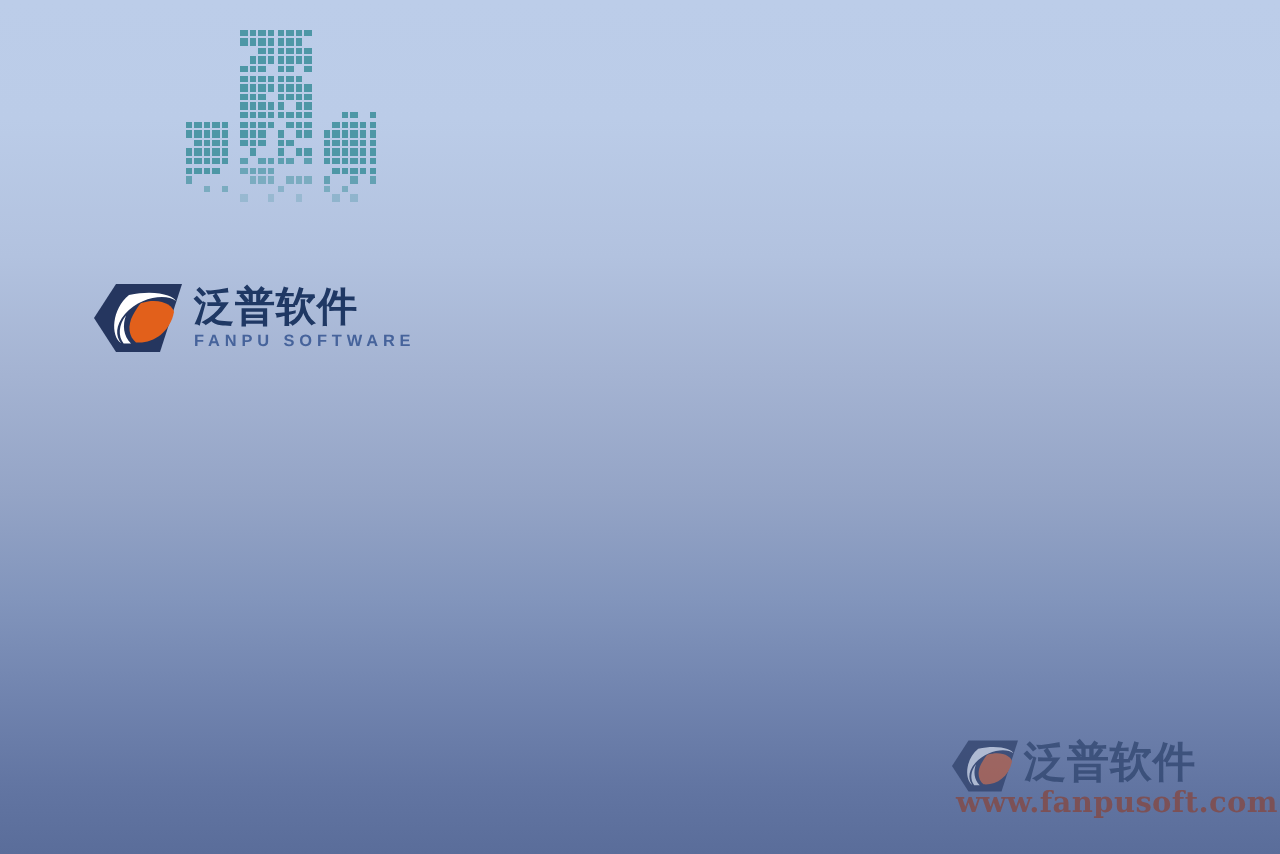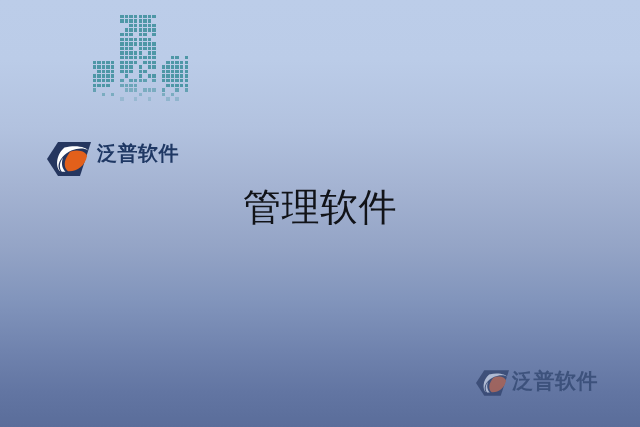--- a/index.html
+++ b/index.html
@@ -335,30 +335,31 @@
 
     <svg id="logo-mark" viewBox="0 0 44 34">
       <path d="M11 0 H44 L33 34 H11 L0 17 Z" fill="#25365f"></path>
       <path d="M17.5 5.5 C31 2.5 40 6 41 8.5 C36 4.5 23 6.5 15.5 15 C10.5 20.8 10.8 26 13.5 29.5 C8.2 26 8.8 12.5 17.5 5.5 Z" fill="#ffffff"></path>
       <path d="M23.5 9.5 C33 6.5 39.5 10.5 40 14 C38 24.5 29 30 21 29.2 C17.5 26.5 16.5 21 19.5 15.5 C21 12.8 22.2 10.8 23.5 9.5 Z" fill="#e2601b"></path>
       <path d="M14.8 29.8 C12 26.2 12.2 20.5 16 15.8 C14.2 20.5 14.6 26 18.5 29.8 Z" fill="#ffffff"></path>
     </svg>
 
     <div id="logo-text-block">
       <div id="logo-cn">泛普软件</div>
+      <div id="logo-en">FANPU SOFTWARE</div>
     </div>
   </div>
 
   <div id="headline">
-    <span class="hl-line">管理软件</span>
   </div>
 
   <div id="watermark">
     <svg id="wm-mark" viewBox="0 0 44 34">
       <path d="M11 0 H44 L33 34 H11 L0 17 Z" fill="#25365f"></path>
       <path d="M17.5 5.5 C31 2.5 40 6 41 8.5 C36 4.5 23 6.5 15.5 15 C10.5 20.8 10.8 26 13.5 29.5 C8.2 26 8.8 12.5 17.5 5.5 Z" fill="#dbe2ef"></path>
       <path d="M23.5 9.5 C33 6.5 39.5 10.5 40 14 C38 24.5 29 30 21 29.2 C17.5 26.5 16.5 21 19.5 15.5 C21 12.8 22.2 10.8 23.5 9.5 Z" fill="#c05a38"></path>
       <path d="M14.8 29.8 C12 26.2 12.2 20.5 16 15.8 C14.2 20.5 14.6 26 18.5 29.8 Z" fill="#dbe2ef"></path>
     </svg>
     <div id="wm-cn">泛普软件</div>
+    <div id="wm-url">www.fanpusoft.com</div>
   </div>
 
 </div>
 
 </body></html>

